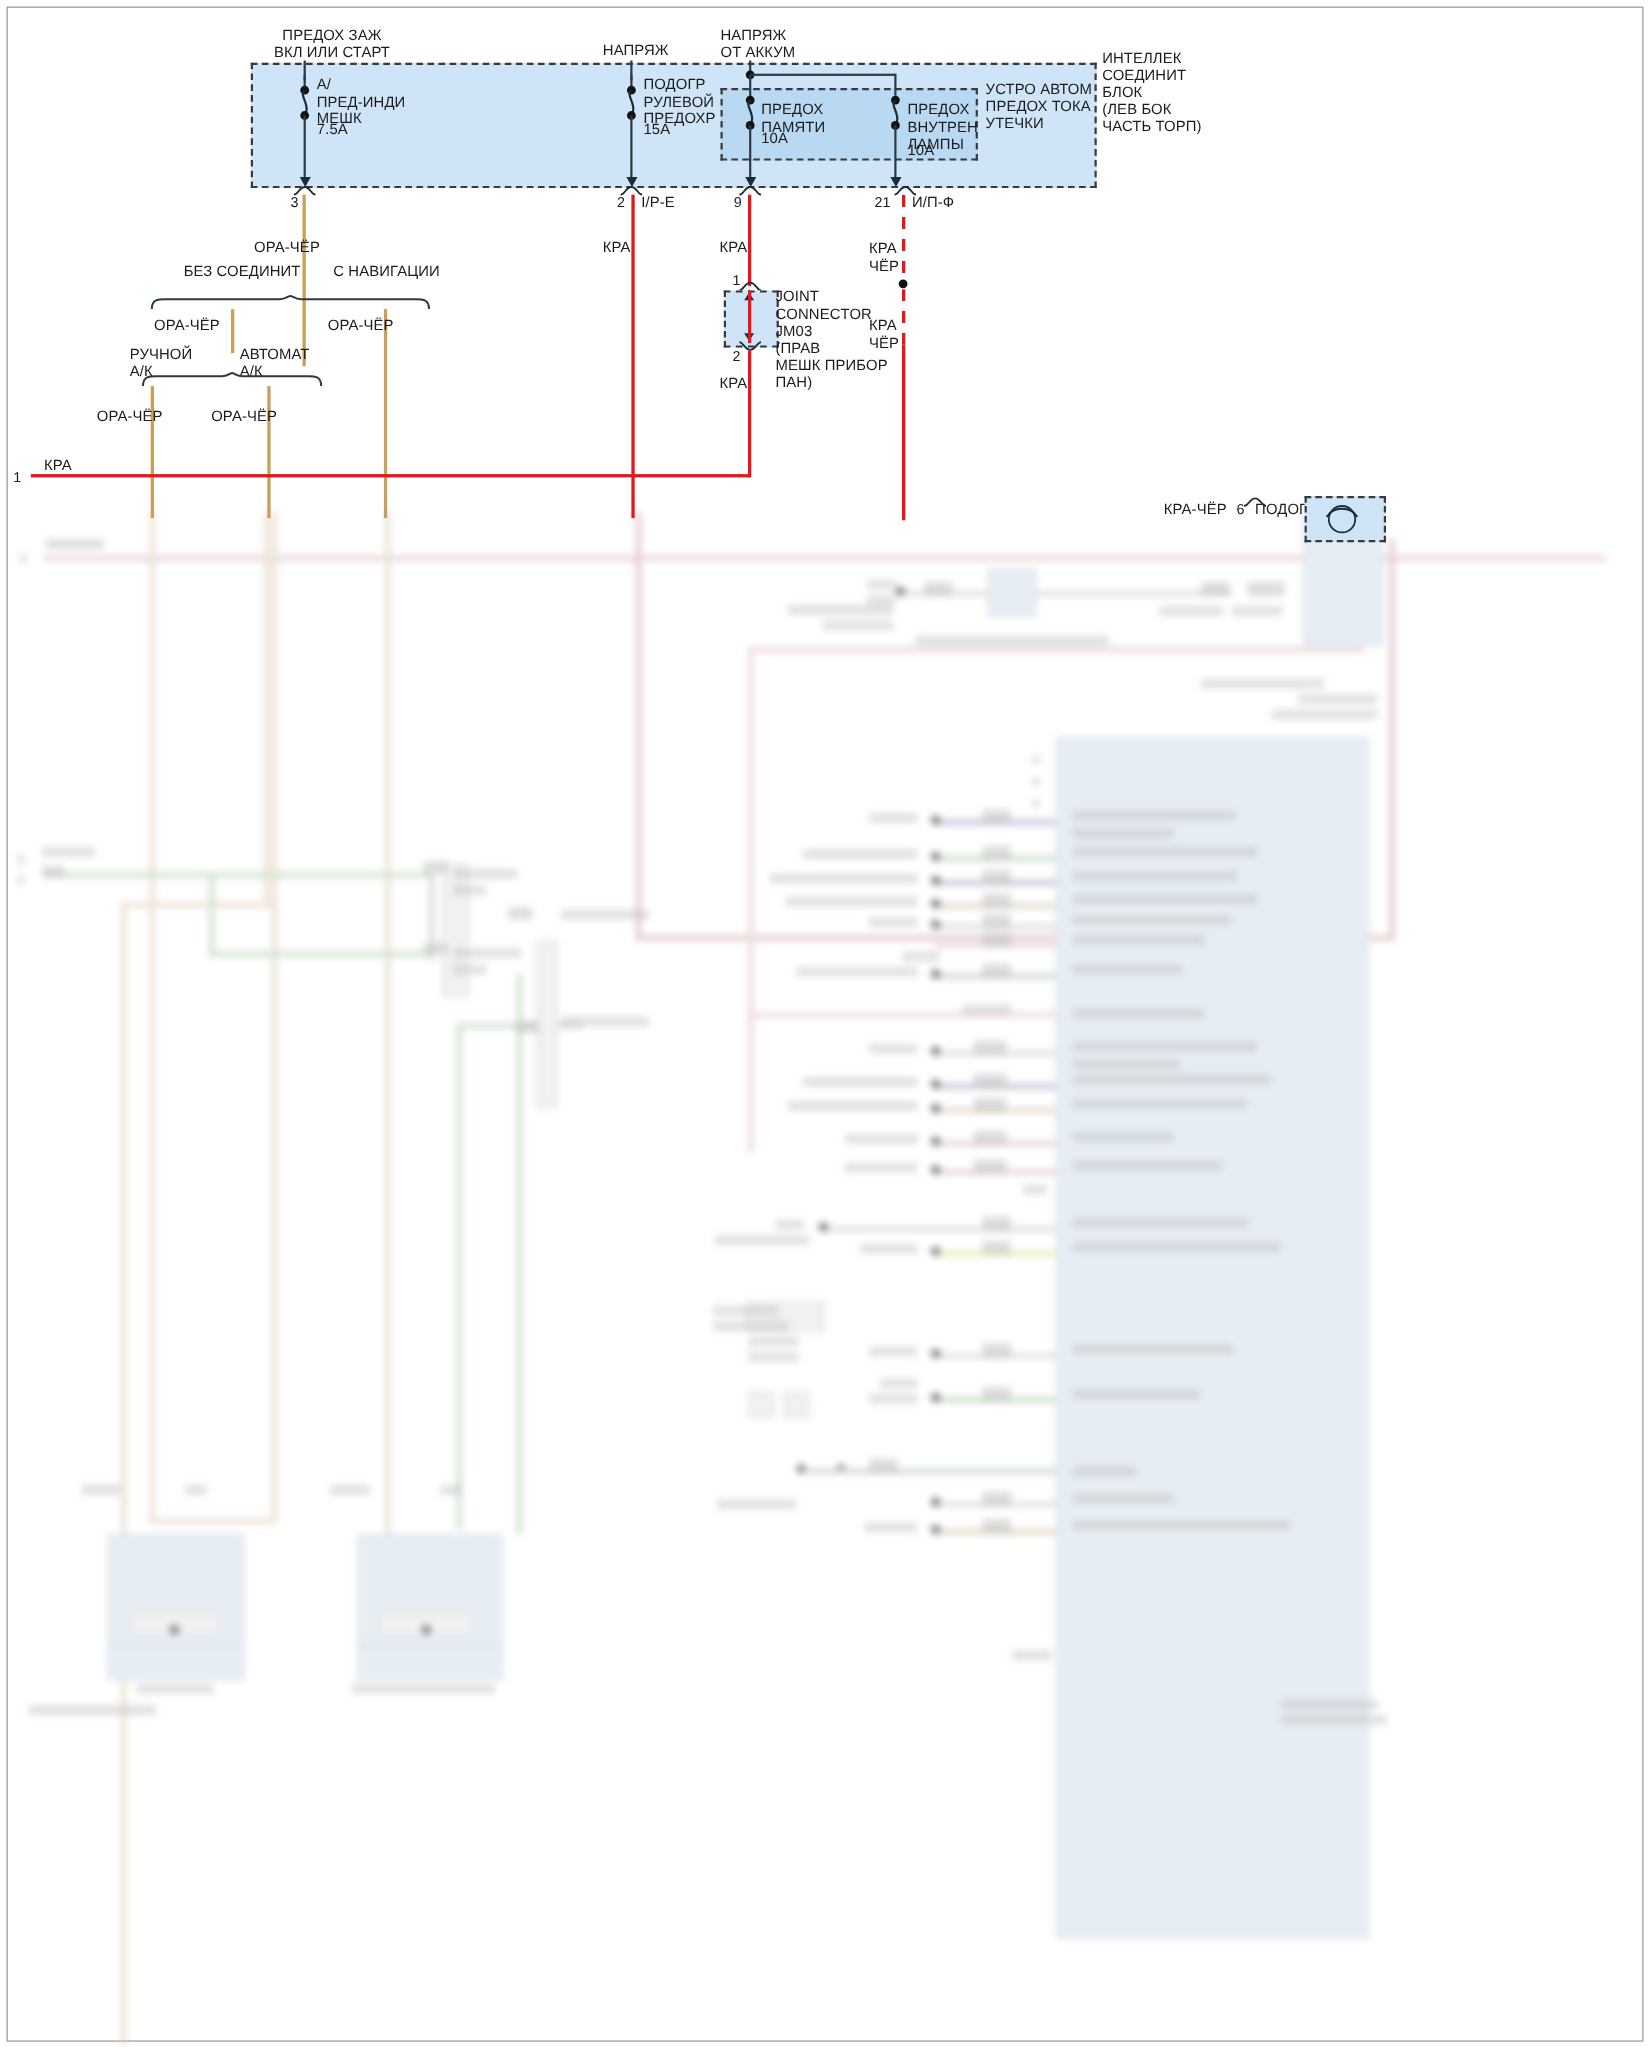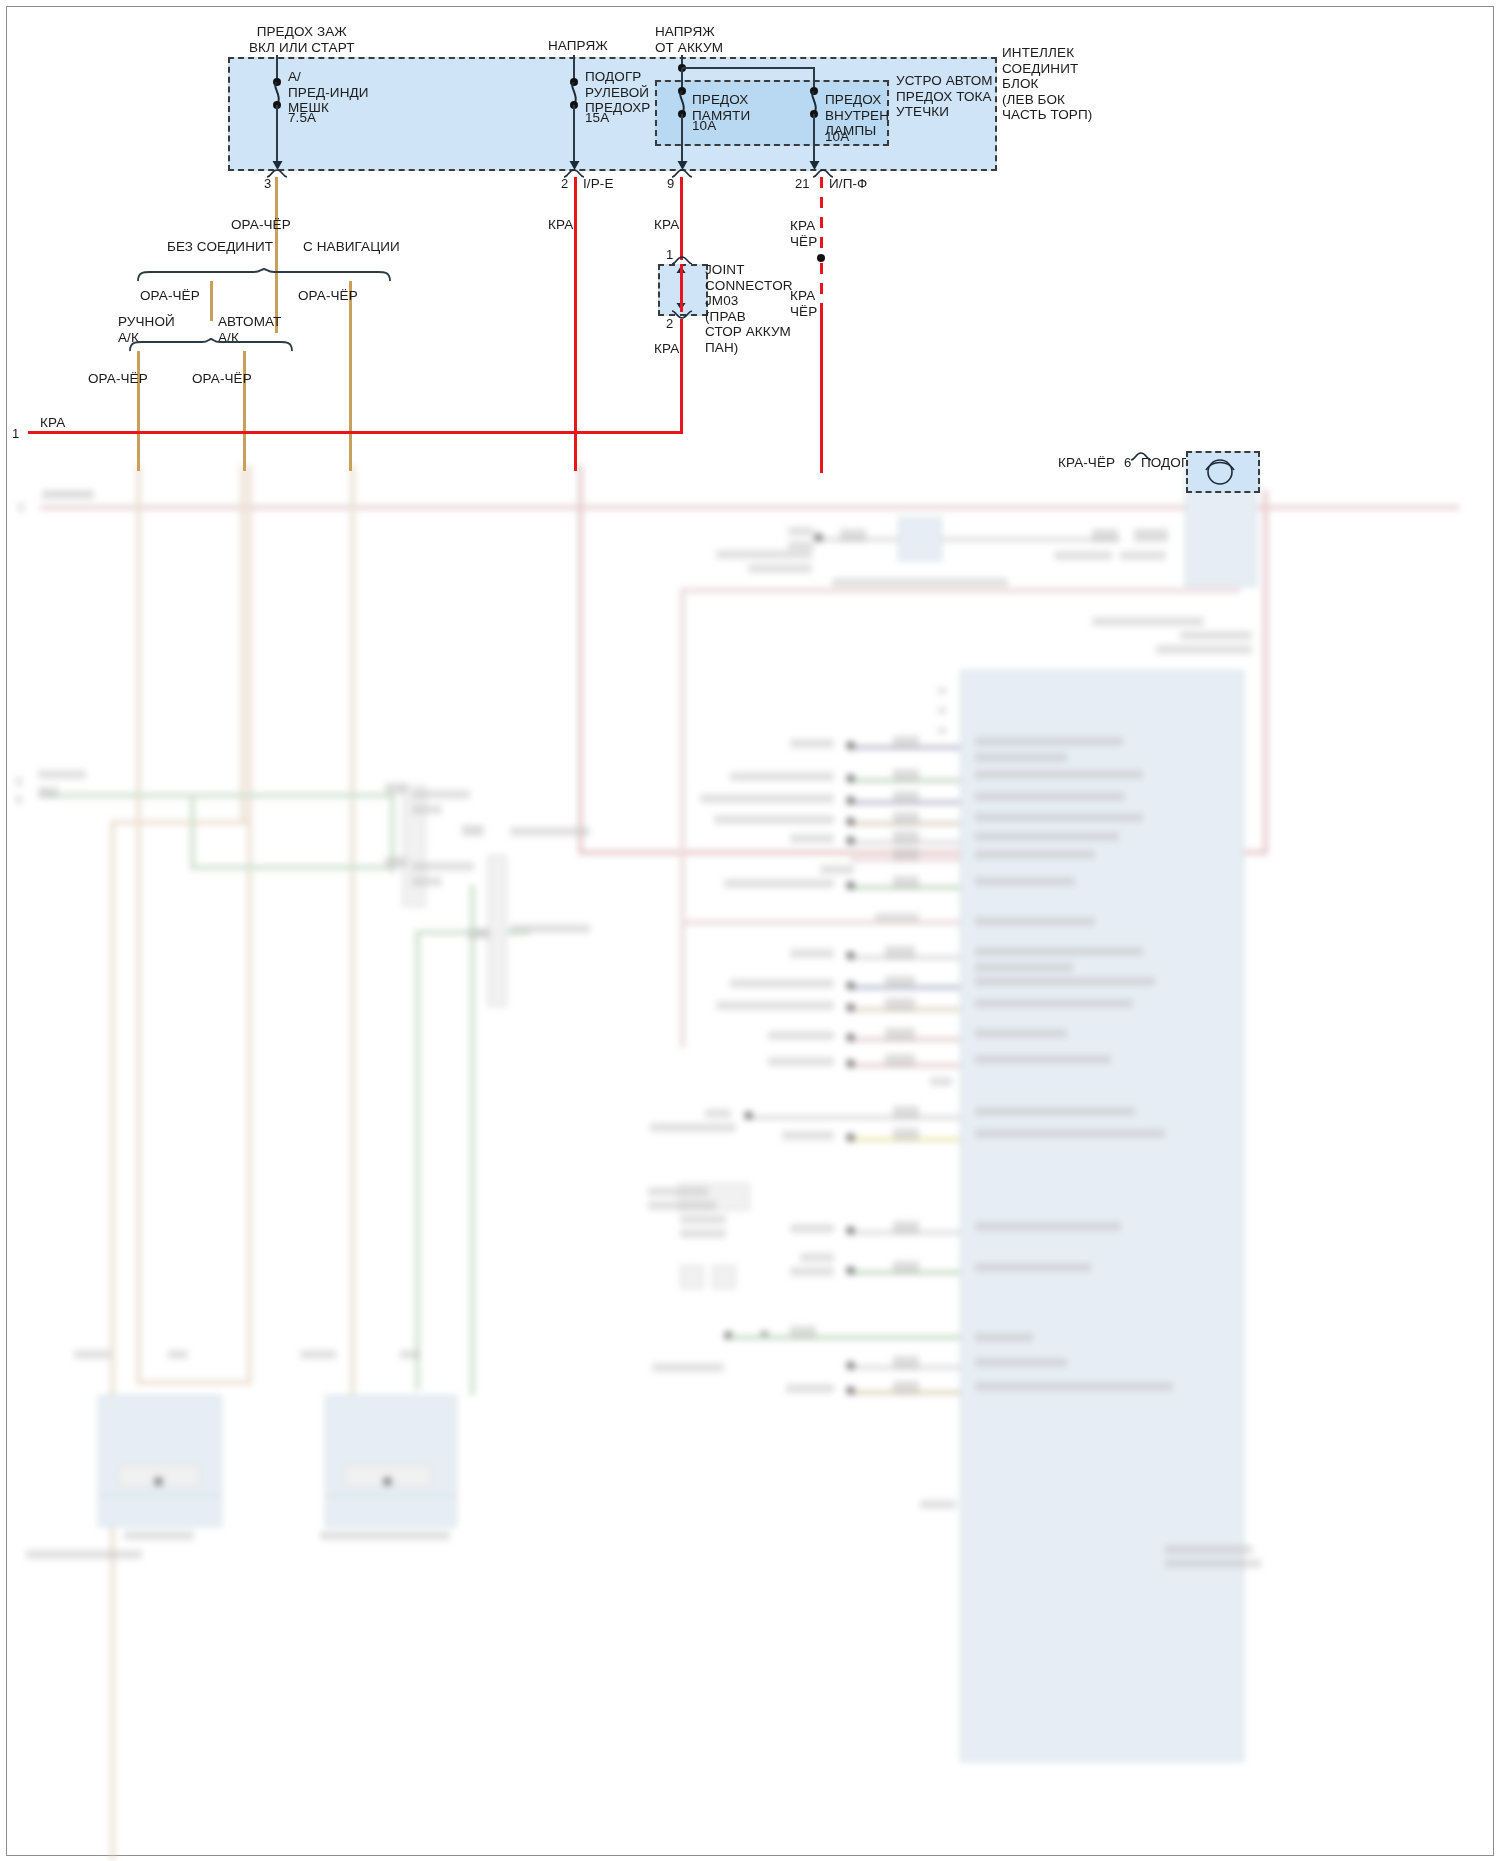--- a/index.html
+++ b/index.html
@@ -476,21 +476,21 @@
     <svg width="20" height="9" viewBox="0 0 20 9">
         <path d="M0 1 C4 1, 5 8, 10 8 C15 8, 16 1, 20 1" fill="none" stroke="#1b2b38" stroke-width="1.6"></path>
       </svg>
   </div>
   <div class="txt num" style="left:666px;top:316px;">2</div>
 
   <div class="txt" style="left:705px;top:262px;">JOINT
 CONNECTOR
 JM03
 (ПРАВ
-СТОР АККУМ
+МЕШК ПРИБОР
 ПАН)</div>
 
   <div class="wire-red" style="left:680px;top:319px;height:115px;"></div>
   <div class="txt" style="left:654px;top:341px;">КРА</div>
 
   <div class="wire-red-h" style="left:28px;top:431px;width:654px;"></div>
   <div class="txt num" style="left:12px;top:426px;">1</div>
   <div class="txt" style="left:40px;top:415px;">КРА</div>
 
   <div class="wire-red-dash" style="left:820px;top:177px;height:78px;"></div>

